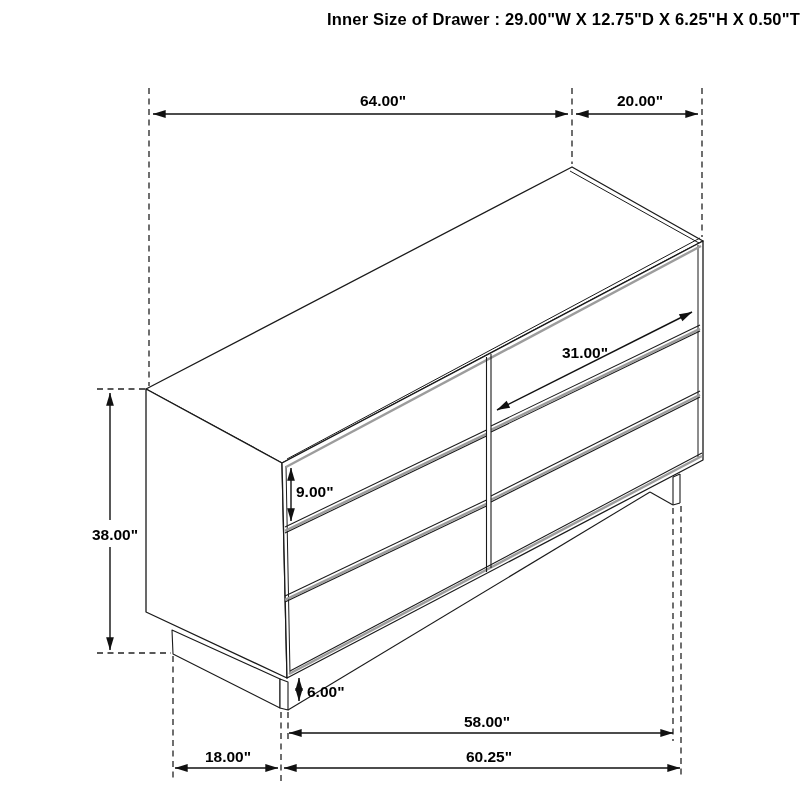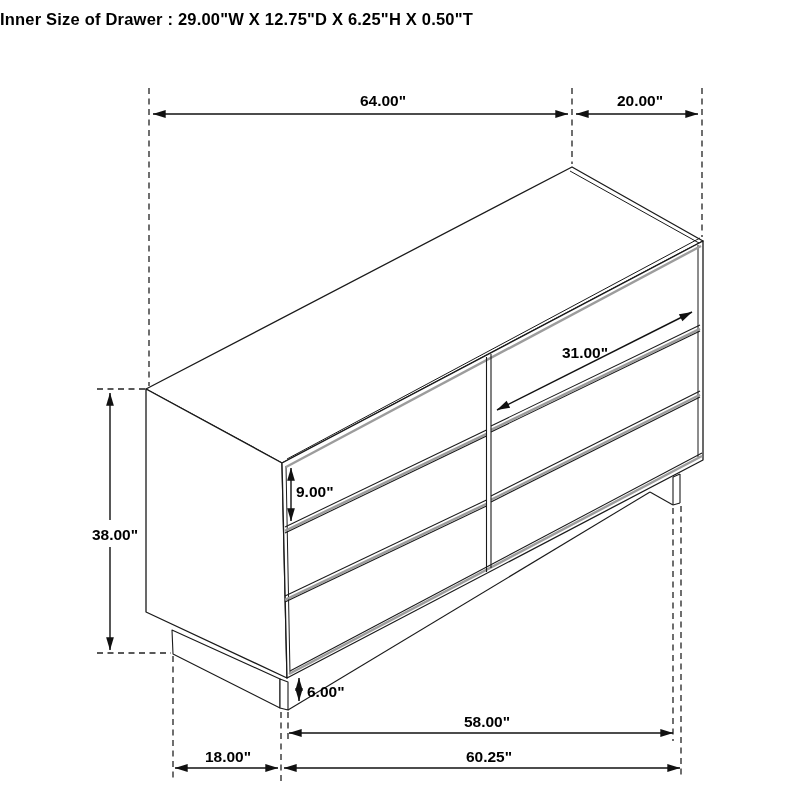--- a/index.html
+++ b/index.html
@@ -6,21 +6,21 @@
   .canvas{
     position:relative;
     width:800px;height:800px;
     background:#ffffff;
     font-family:"Liberation Sans", sans-serif;
     overflow:hidden;
   }
   .diagram-title{
     position:absolute;
     top:10px;left:0;width:800px;
-    text-align:left;
+    text-align:right;
     font-size:16.5px;
     font-weight:bold;
     color:#000;
     letter-spacing:0.2px;
   }
   svg{position:absolute;top:0;left:0;}
   .edge{fill:#ffffff;stroke:#1a1a1a;stroke-width:1.3;stroke-linejoin:round;}
   .thin{stroke:#1a1a1a;stroke-width:1;fill:none;}
   .thin11{stroke:#1a1a1a;stroke-width:1.1;fill:none;}
   .gray{stroke:#9c9c9c;stroke-width:2.4;fill:none;}

